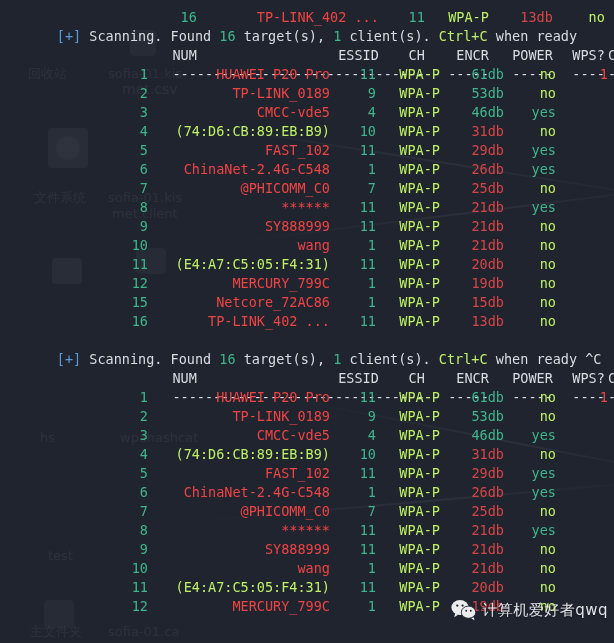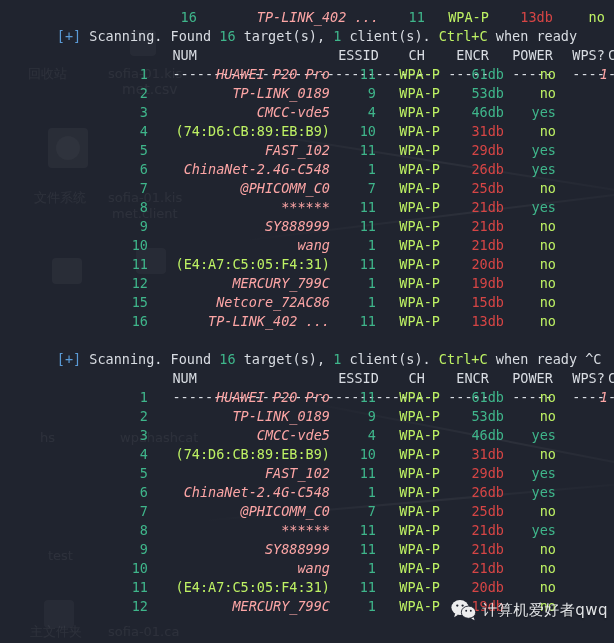--- a/index.html
+++ b/index.html
@@ -52,21 +52,21 @@
     z-index: 2;
     padding: 0;
   }
   .line {
     height: 19px;
     white-space: pre;
   }
   
   .c-white  { color: #d9dde3; }
   .c-blue   { color: #5a9ad6; }
-  .c-cyan   { color: #fca5a5; font-style: italic; }
+  .c-cyan   { color: #ef4444; }
   .c-green  { color: #3fb68b; }
   .c-red    { color: #d64545; }
   .c-orange { color: #bef264; }
   
   .row { display: block; height: 19px; white-space: pre; }
   .col-num    { display: inline-block; width: 148px; text-align: right; }
   .col-essid  { display: inline-block; width: 182px; text-align: right; }
   .col-ch     { display: inline-block; width: 46px;  text-align: right; }
   .col-encr   { display: inline-block; width: 64px;  text-align: right; }
   .col-power  { display: inline-block; width: 64px;  text-align: right; }

